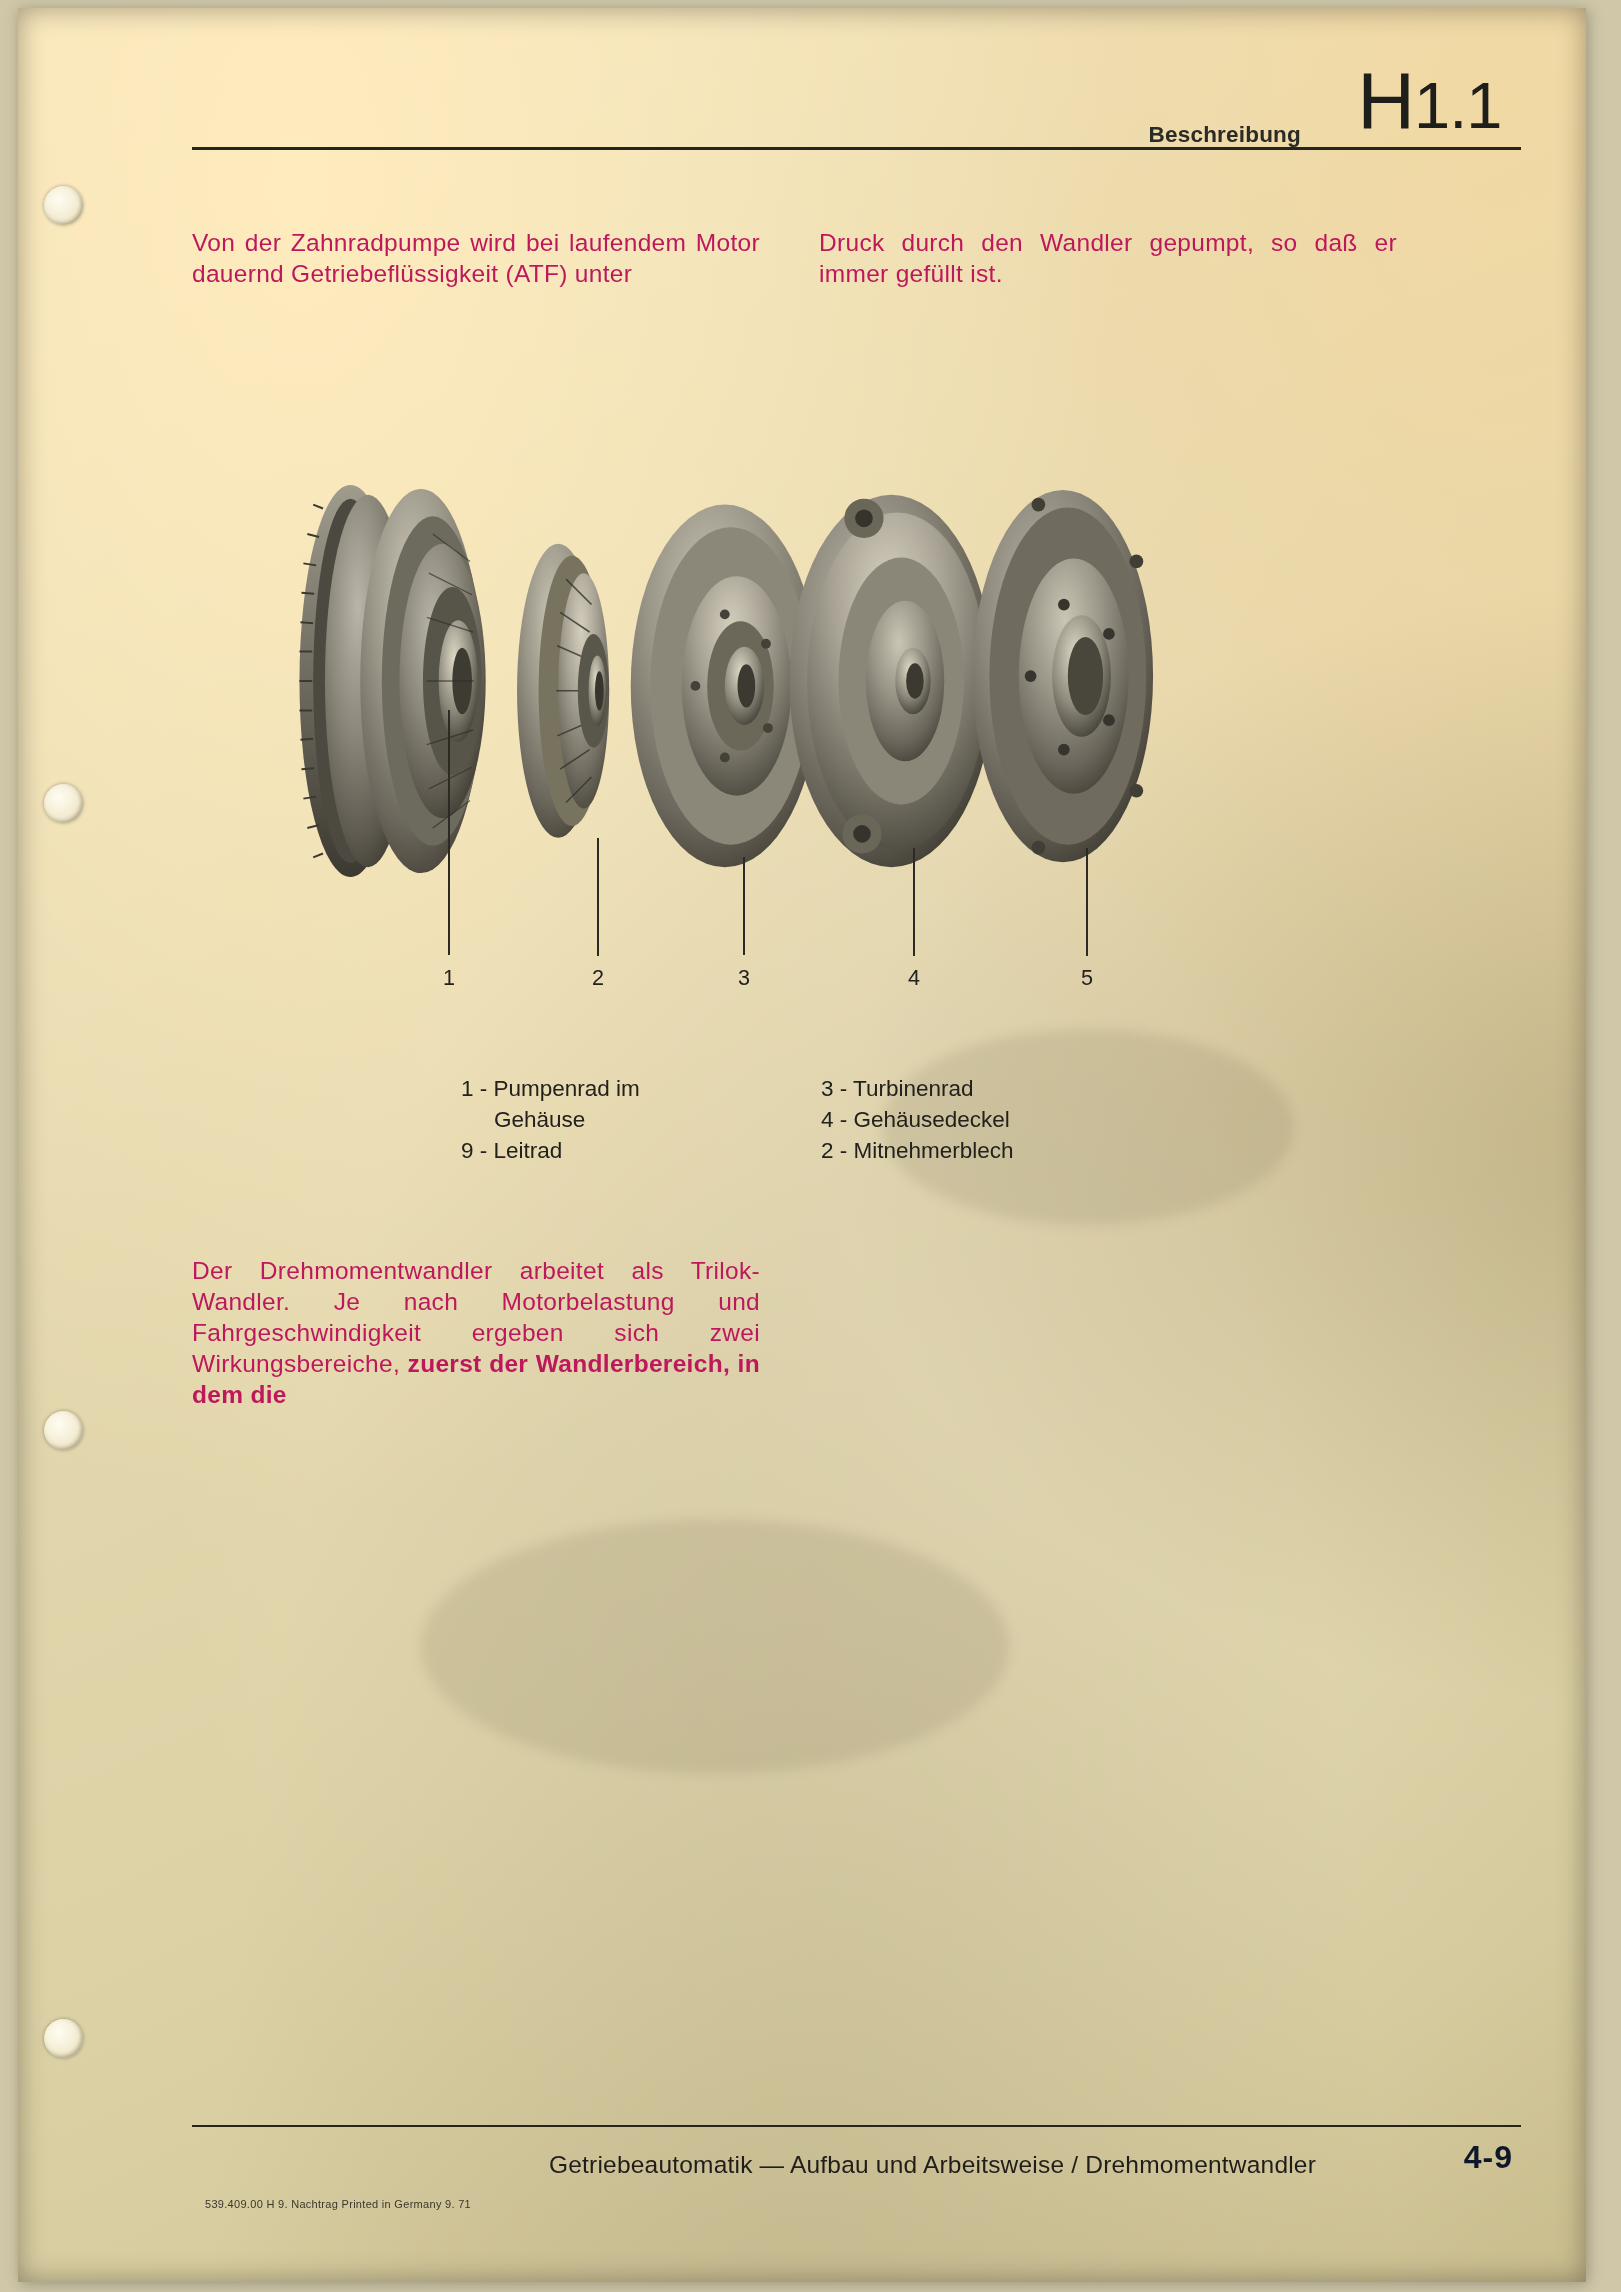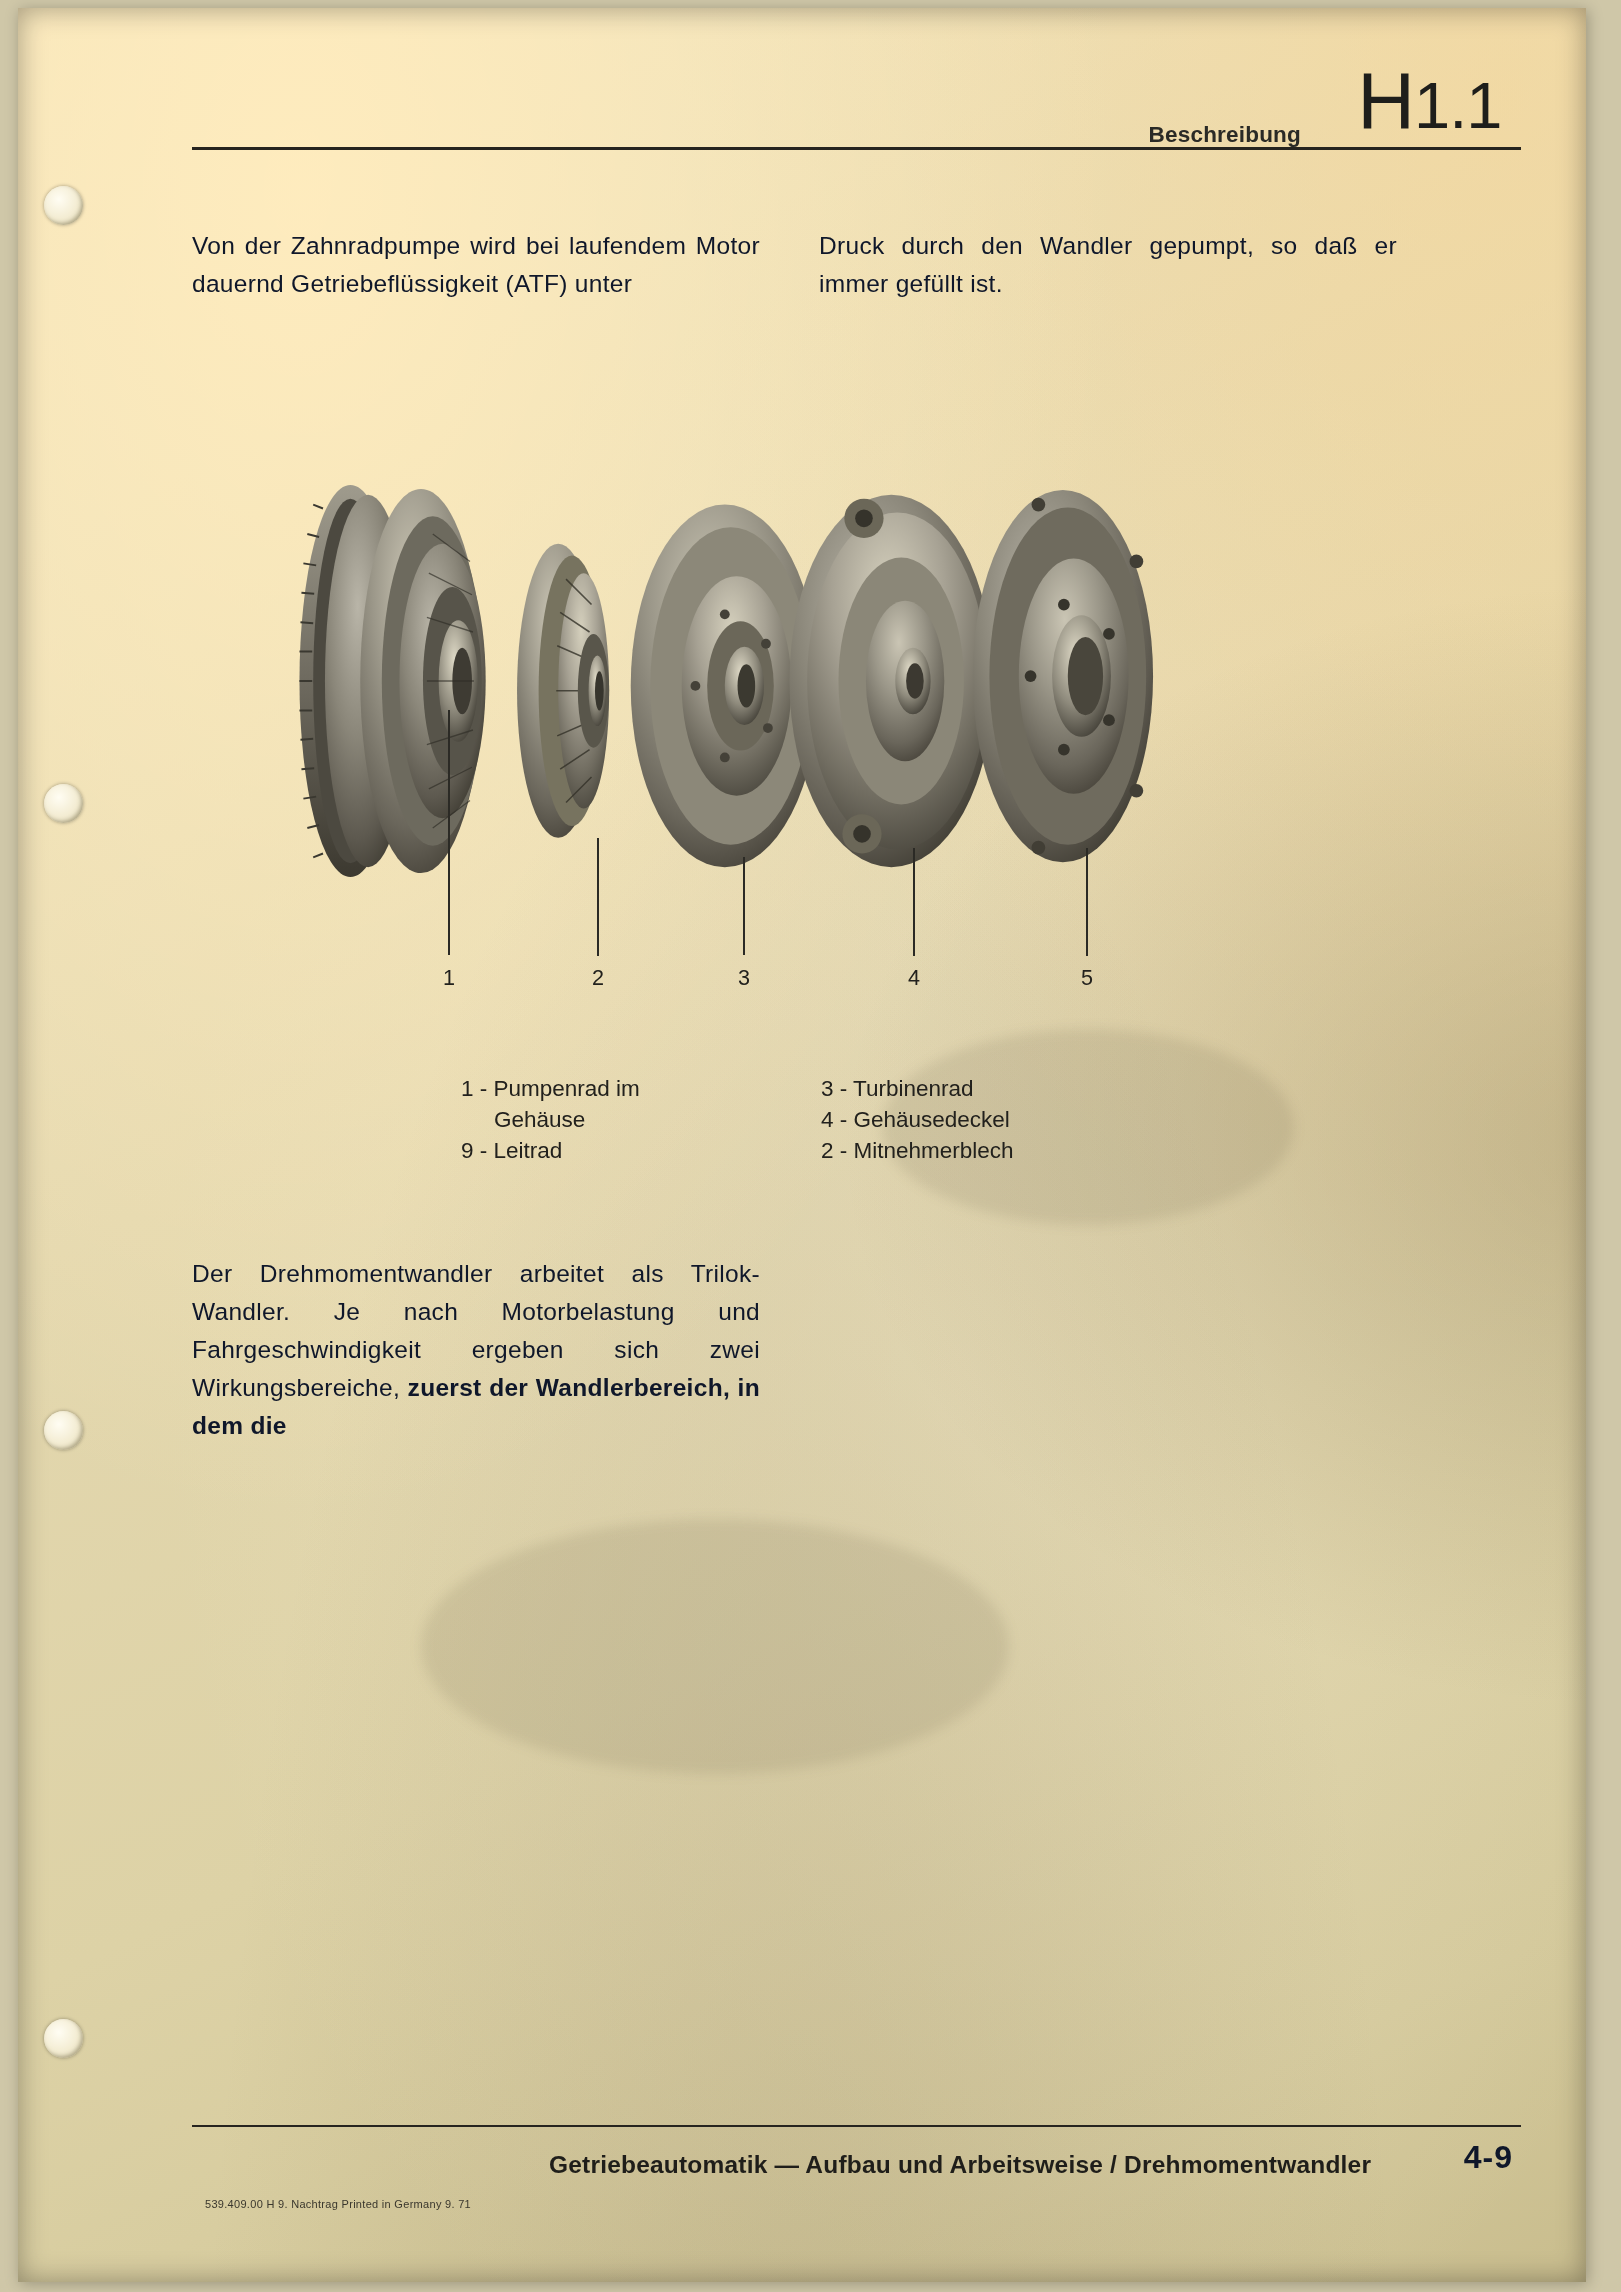--- a/index.html
+++ b/index.html
@@ -89,22 +89,22 @@
     top: 147px;
     width: 1329px;
     height: 2.9px;
     background: #26241f;
   }
 
   
   .col-text {
     position: absolute;
     font-size: 24.5px;
-    line-height: 38px;
-    color: #0f172a;
+    line-height: 31px;
+    color: #be185d;
     text-align: justify;
     letter-spacing: 0.3px;
   }
   #intro-left  { left: 192px; top: 227px; width: 568px; }
   #intro-right { left: 819px; top: 227px; width: 578px; }
 
   #body-left  { left: 192px; top: 1255px; width: 568px; }
   #body-right { left: 819px; top: 1255px; width: 588px; }
   b, strong { font-weight: bold; }
 
@@ -151,21 +151,21 @@
     top: 2125px;
     width: 1329px;
     height: 2px;
     background: #26241f;
   }
   #footer-title {
     position: absolute;
     left: 549px;
     top: 2151px;
     font-size: 24.5px;
-    font-weight: bold;
+    font-weight: normal;
     color: #1f1e1a;
     letter-spacing: 0.2px;
   }
   #footer-page {
     position: absolute;
     right: 108px;
     top: 2139px;
     font-size: 32px;
     font-weight: bold;
     color: #0f172a;

